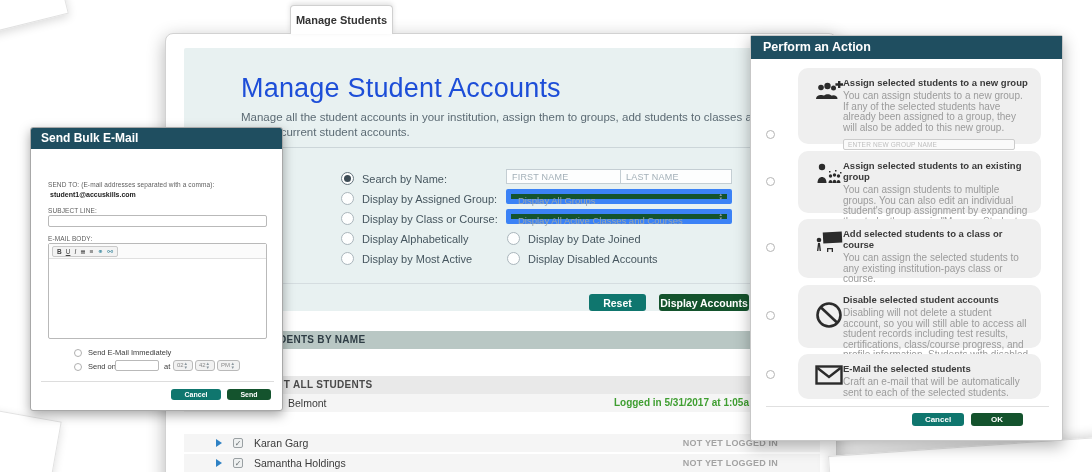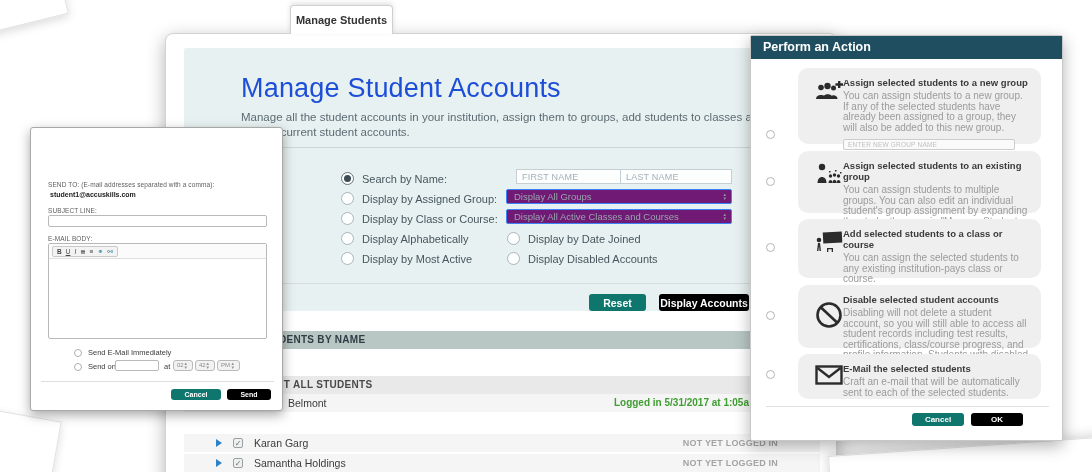--- a/index.html
+++ b/index.html
@@ -21,26 +21,26 @@
   .bluepanel { position:absolute; left:18px; top:14px; width:636px; height:263px; background:#e8f1f1; border-radius:2px; }
   .pgtitle { position:absolute; left:57px; top:25px; font-size:27px; font-weight:300; color:#1d4ed8; letter-spacing:.2px; }
   .pgdesc { position:absolute; left:57px; top:62px; font-size:11.5px; color:#5c6b74; line-height:15px; white-space:nowrap; }
   .hr1 { position:absolute; left:57px; top:99px; width:540px; height:1px; background:#ccd6d9; }
   .flabel { position:absolute; font-size:11px; color:#46565f; line-height:14px; }
   .radio { position:absolute; width:13px; height:13px; border:1px solid #aab6bc; border-radius:50%; background:#fdfefe; }
   .radio.sel { border-color:#66757e; }
   .radio.sel::after { content:""; position:absolute; left:2px; top:2px; width:7px; height:7px; border-radius:50%; background:#3d4c55; }
   .tinput { position:absolute; height:15px; border:1px solid #c4ced3; background:#fdfefe; font-size:9px; color:#5a6a72; padding:0 5px; font-family:"Liberation Sans",sans-serif; }
   .tinput::placeholder { color:#a3b0b8; letter-spacing:.2px; }
-  .selbox { position:absolute; height:15px; background:#701a75; border:1px solid #3b82f6; border-radius:2px; font-size:9.5px; color:#98a5ad; line-height:13px; padding-left:7px; }
+  .selbox { position:absolute; height:15px; background:#14532d; border:5px solid #3b82f6; border-radius:2px; font-size:9.5px; color:#98a5ad; line-height:13px; padding-left:7px; }
   .spin { position:absolute; right:4px; top:0; height:100%; display:flex; flex-direction:column; justify-content:center; color:#8b979e; font-size:4.5px; line-height:4px; }
   .spin::before { content:"▲"; } .spin::after { content:"▼"; }
   .hr2 { position:absolute; left:57px; top:235px; width:540px; height:1px; background:#d5dde0; }
   .btn { position:absolute; border:none; border-radius:3px; color:#fff; font-weight:bold; text-align:center; font-family:"Liberation Sans",sans-serif; }
-  .btn-blue { background:#0f766e; } .btn-green { background:#000000; }
+  .btn-blue { background:#0f766e; } .btn-green { background:#14532d; }
 
   .bar1 { position:absolute; left:18px; top:297px; width:636px; height:18px; background:#b9c7c4; font-size:10px; font-weight:bold; color:#2f3d45; line-height:18px; padding-left:74px; letter-spacing:.3px; }
   .bar2 { position:absolute; left:18px; top:342px; width:636px; height:18px; background:#e9e9e9; font-size:10px; font-weight:bold; color:#4a4a4a; line-height:18px; padding-left:65px; letter-spacing:.3px; }
   .srow { position:absolute; left:18px; width:636px; height:18px; background:#f5f5f5; }
   .tri { position:absolute; left:32px; top:5px; width:0; height:0; border-left:6px solid #2e81c4; border-top:4px solid transparent; border-bottom:4px solid transparent; }
   .cb { position:absolute; left:49px; top:4px; width:10px; height:10px; border:1px solid #9aa0a3; border-radius:2px; background:#eef0f0; font-size:8px; line-height:9px; text-align:center; color:#686e71; }
   .cb::before { content:"✓"; }
   .sname { position:absolute; left:70px; top:0; font-size:10.5px; color:#3b3b3b; line-height:18px; }
   .sname.offset { left:104px; }
   .sstatus { position:absolute; right:0; top:0; line-height:18px; font-weight:bold; }
@@ -94,21 +94,21 @@
       <div class="bluepanel">
         <div class="pgtitle">Manage Student Accounts</div>
         <div class="pgdesc">
           <div>Manage all the student accounts in your institution, assign them to groups, add students to classes and courses, e-mail students, and</div>
           <div>disable current student accounts.</div>
         </div>
         <div class="hr1"></div>
 
         <span class="radio sel" style="left:157px; top:124px;"></span>
         <span class="flabel" style="left:178px; top:124px;">Search by Name:</span>
-        <input class="tinput" style="left: 332px; top: 121px; width: 116px;" placeholder="FIRST NAME">
+        <input class="tinput" style="left: 322px; top: 121px; width: 116px;" placeholder="FIRST NAME">
         <input class="tinput" style="left: 436px; top: 121px; width: 112px;" placeholder="LAST NAME">
 
         <span class="radio" style="left:157px; top:144px;"></span>
         <span class="flabel" style="left:178px; top:144px;">Display by Assigned Group:</span>
         <div class="selbox" style="left:322px; top:141px; width:226px;">
           <span>Display All Groups</span>
           <span class="spin"></span>
         </div>
 
         <span class="radio" style="left:157px; top:164px;"></span>
@@ -159,20 +159,21 @@
         <span class="cb"></span>
         <span class="sname">Samantha Holdings</span>
         <span class="sstatus st-gray pad-norm">NOT YET LOGGED IN</span>
       </div>
     </div>
   </div>
 
   <div class="sheet sheet-c"></div>
 
   <div class="dlg">
+    <div class="dlg-title">Send Bulk E-Mail</div>
     <div class="dlbl" style="left:17px; top:53px;">SEND TO: (E-mail addresses separated with a comma):</div>
     <div class="demail" style="left:19px; top:63px;">student1@accuskills.com</div>
     <div class="dlbl" style="left:17px; top:79px;">SUBJECT LINE:</div>
     <input class="dinput" style="left: 17px; top: 87px; width: 219px; height: 12px;">
     <div class="dlbl" style="left:17px; top:107px;">E-MAIL BODY:</div>
 
     <div class="editor">
       <div class="toolbar">
         <div class="tgroup">
           <span class="ticon b">B</span>

